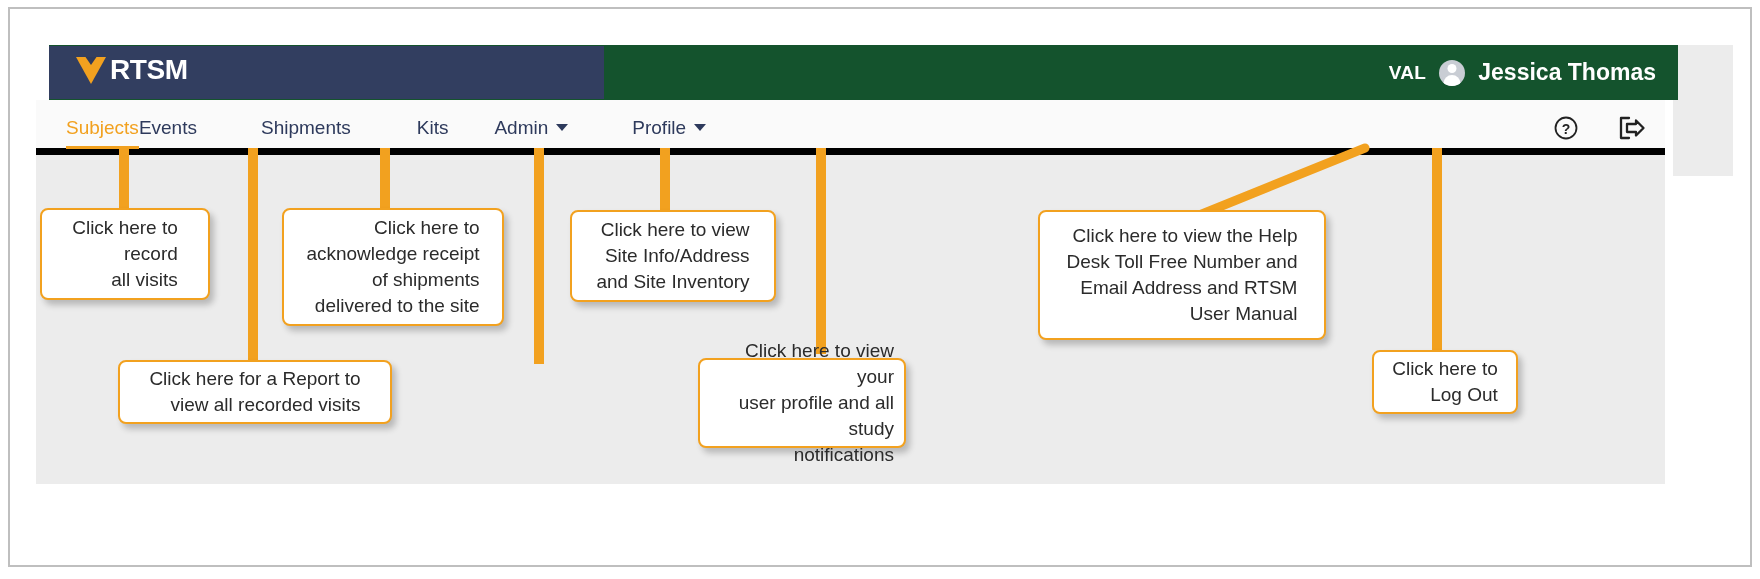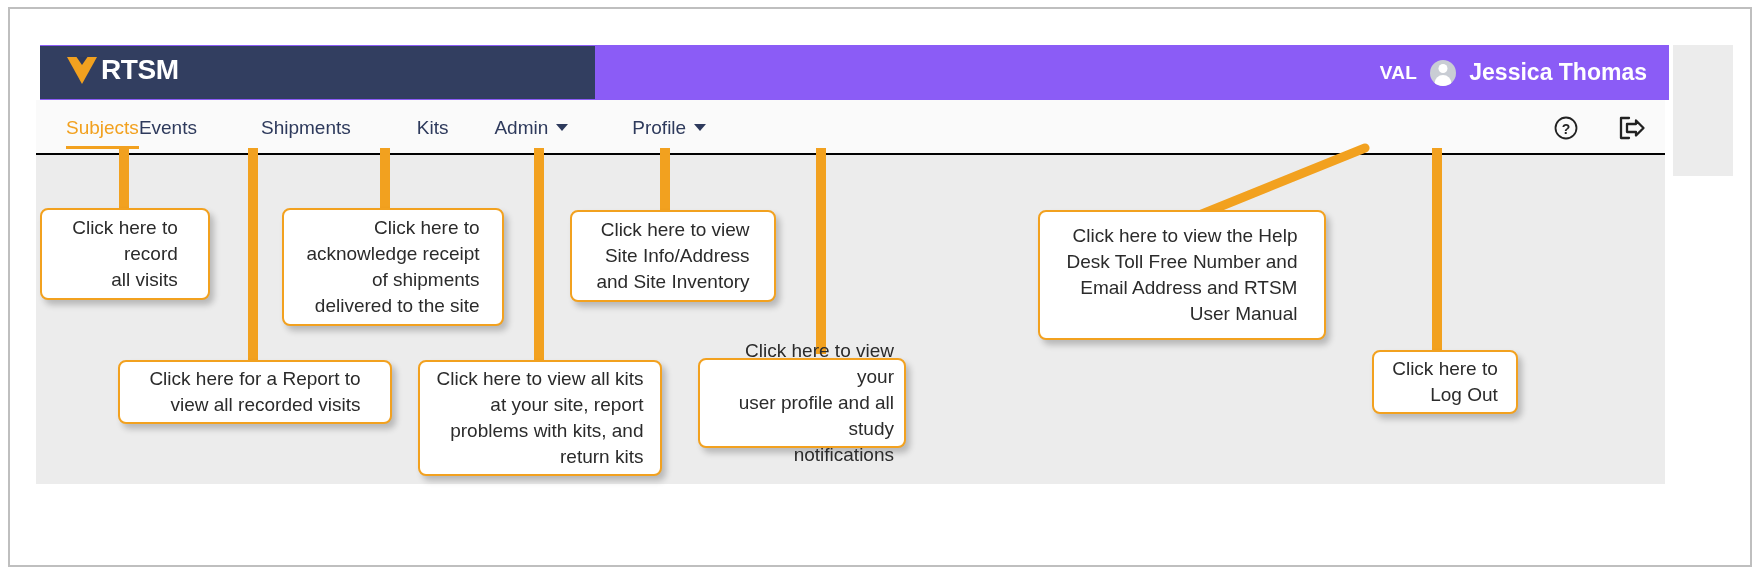--- a/index.html
+++ b/index.html
@@ -29,23 +29,23 @@
   .app {
     position: absolute;
     left: 36px; top: 45px;
     width: 1629px;
     height: 439px;
   }
 
   
   .topbar {
     position: absolute;
-    left: 4px; top: 0;
+    left: 13px; top: 0;
     width: 1629px; height: 55px;
-    background: #8b5cf6;
+    background: #14532d;
   }
   .topbar-inner-panel {
     position: absolute;
     left: 0; top: 1px;
     width: 555px; height: 53px;
     background: #323e60;
   }
   .logo {
     position: absolute;
     left: 25px; top: 9px;
@@ -101,21 +101,21 @@
     font-size: 23px;
     font-weight: bold;
   }
 
   
   .navbar {
     position: absolute;
     left: 0; top: 55px;
     width: 1629px; height: 55px;
     background: #fafafa;
-    border-bottom: 2px solid #000000;
+    border-bottom: 7px solid #000000;
   }
   .nav-items {
     position: absolute;
     left: 30px; top: 0;
     height: 55px;
     display: flex;
     align-items: center;
   }
   .nav-item {
     position: relative;
@@ -293,24 +293,20 @@
 and Site Inventory</div>
 
   <div class="callout" style="left:1038px; top:210px; width:288px; height:130px;">Click here to view the Help
 Desk Toll Free Number and
 Email Address and RTSM
 User Manual</div>
 
   <div class="callout" style="left:118px; top:360px; width:274px; height:64px;">Click here for a Report to
 view all recorded visits</div>
 
-  <div class="callout" style="left:418px; top:360px; width:244px; height:116px;">Click here to view all kits
-at your site, report
-problems with kits, and
-return kits</div>
 
   <div class="callout" style="left:698px; top:358px; width:208px; height:90px;">Click here to view your
 user profile and all study
 notifications</div>
 
   <div class="callout" style="left:1372px; top:350px; width:146px; height:64px;">Click here to
 Log Out</div>
 </div>
 
 </body></html>

